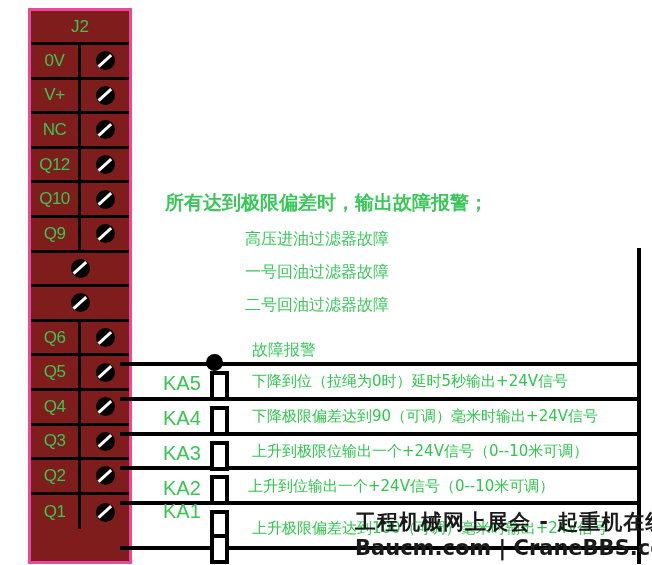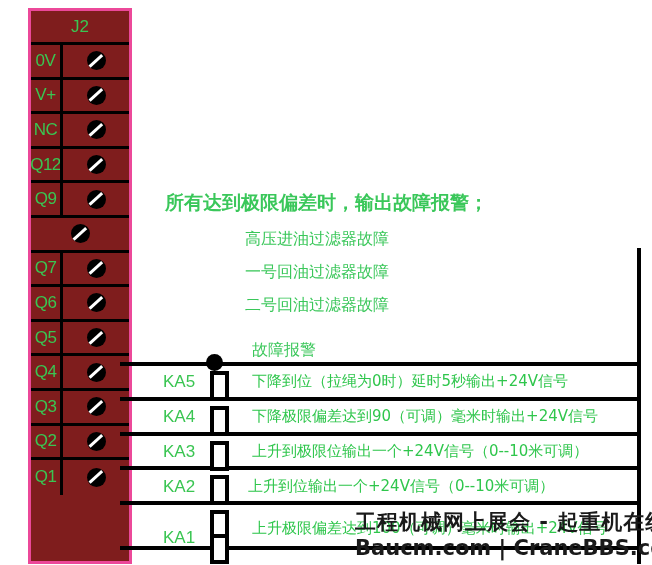--- a/index.html
+++ b/index.html
@@ -11,38 +11,38 @@
   .tb{position:absolute;left:16px;top:8px;width:104px;height:556px;
       border:3px solid #ec4899;box-sizing:border-box;background:#7f1d1d;margin-left:12px;}
   .tb-header{position:absolute;left:0;top:0;width:100%;height:34px;
       border-bottom:3px solid #000;box-sizing:border-box;
       display:flex;align-items:center;justify-content:center;}
   .tb-header span{color:#3ac552;font-size:17px;line-height:1;}
   .tb-rows{position:absolute;left:0;top:34px;width:100%;height:519px;}
   .tb-row{position:relative;height:34.6px;border-bottom:3px solid #000;
           box-sizing:border-box;display:flex;}
   .tb-row:last-child{border-bottom:none;}
-  .tb-lab{width:32px;border-right:3px solid #000;box-sizing:border-box;
+  .tb-lab{width:50px;border-right:3px solid #000;box-sizing:border-box;
           display:flex;align-items:center;justify-content:center;
           color:#3ac552;font-size:17px;letter-spacing:-0.5px;overflow:hidden;}
   .tb-scr{flex:1;display:flex;align-items:center;justify-content:center;}
   .screw{width:19px;height:19px;border-radius:50%;background:#000;position:relative;}
   .screw::after{content:"";position:absolute;left:50%;top:50%;
       width:17px;height:3.4px;background:#fff;
       transform:translate(-50%,-50%) rotate(-42deg);}
 
   
   .wire-h{position:absolute;height:4px;background:#000;}
   .wire-v{position:absolute;width:4px;background:#000;}
   .node{position:absolute;width:17px;height:17px;border-radius:50%;background:#000;}
   .coil{position:absolute;width:19px;height:30px;border:4px solid #000;
         box-sizing:border-box;background:#fff;}
 
   
-  .ka{position:absolute;color:#3ac552;font-size:17px;white-space:nowrap;}
+  .ka{position:absolute;color:#3ac552;font-size:20px;white-space:nowrap;}
   .desc{position:absolute;color:#2fc64c;font-size:15px;white-space:nowrap;
         font-family:"DejaVu Sans","Liberation Sans",sans-serif;}
   .note{position:absolute;color:#3ac75a;white-space:nowrap;
         font-family:"DejaVu Sans","Liberation Sans",sans-serif;}
   .note.head{font-size:19px;font-weight:bold;}
   .note.sub{font-size:16px;}
 
   
   .wm{position:absolute;white-space:nowrap;color:#1a1a1a;font-weight:bold;
       font-family:"DejaVu Sans","Liberation Sans",sans-serif;}
@@ -77,32 +77,37 @@
             <div class="screw"></div>
           </div>
         </div>
         <div class="tb-row">
           <div class="tb-lab">Q12</div>
           <div class="tb-scr">
             <div class="screw"></div>
           </div>
         </div>
         <div class="tb-row">
+          <div class="tb-lab">Q10</div>
+          <div class="tb-scr">
+            <div class="screw"></div>
+          </div>
+        </div>
+        <div class="tb-row">
           <div class="tb-lab">Q9</div>
           <div class="tb-scr">
             <div class="screw"></div>
           </div>
         </div>
         <div class="tb-row">
           <div class="tb-scr">
             <div class="screw"></div>
           </div>
         </div>
         <div class="tb-row">
-          <div class="tb-lab">Q7</div>
           <div class="tb-scr">
             <div class="screw"></div>
           </div>
         </div>
         <div class="tb-row">
           <div class="tb-lab">Q6</div>
           <div class="tb-scr">
             <div class="screw"></div>
           </div>
         </div>
@@ -165,20 +170,20 @@
 
   <div id="relay-layer">
       <div class="ka" style="left: 163px; top: 372px;">KA5</div>
       <div class="desc" style="left: 252px; top: 372px;">下降到位（拉绳为0时）延时5秒输出+24V信号</div>
       <div class="ka" style="left: 163px; top: 407px;">KA4</div>
       <div class="desc" style="left: 252px; top: 407px;">下降极限偏差达到90（可调）毫米时输出+24V信号</div>
       <div class="ka" style="left: 163px; top: 442px;">KA3</div>
       <div class="desc" style="left: 252px; top: 442px;">上升到极限位输出一个+24V信号（0--10米可调）</div>
       <div class="ka" style="left: 163px; top: 477px;">KA2</div>
       <div class="desc" style="left: 248px; top: 477px;">上升到位输出一个+24V信号（0--10米可调）</div>
-      <div class="ka" style="left: 163px; top: 528px;">KA1</div>
+      <div class="ka" style="left: 163px; top: 500px;">KA1</div>
       <div class="desc" style="left: 252px; top: 519px;">上升极限偏差达到100（可调）毫米时输出+24V信号</div>
     </div>
 
   <div class="wm wm1" style="left:355px;top:508px;">工程机械网上展会 - 起重机在线</div>
   <div class="wm wm2" style="left:355px;top:536px;">Baucm.com | CraneBBS.com</div>
 
 </div>
 
 </body></html>

